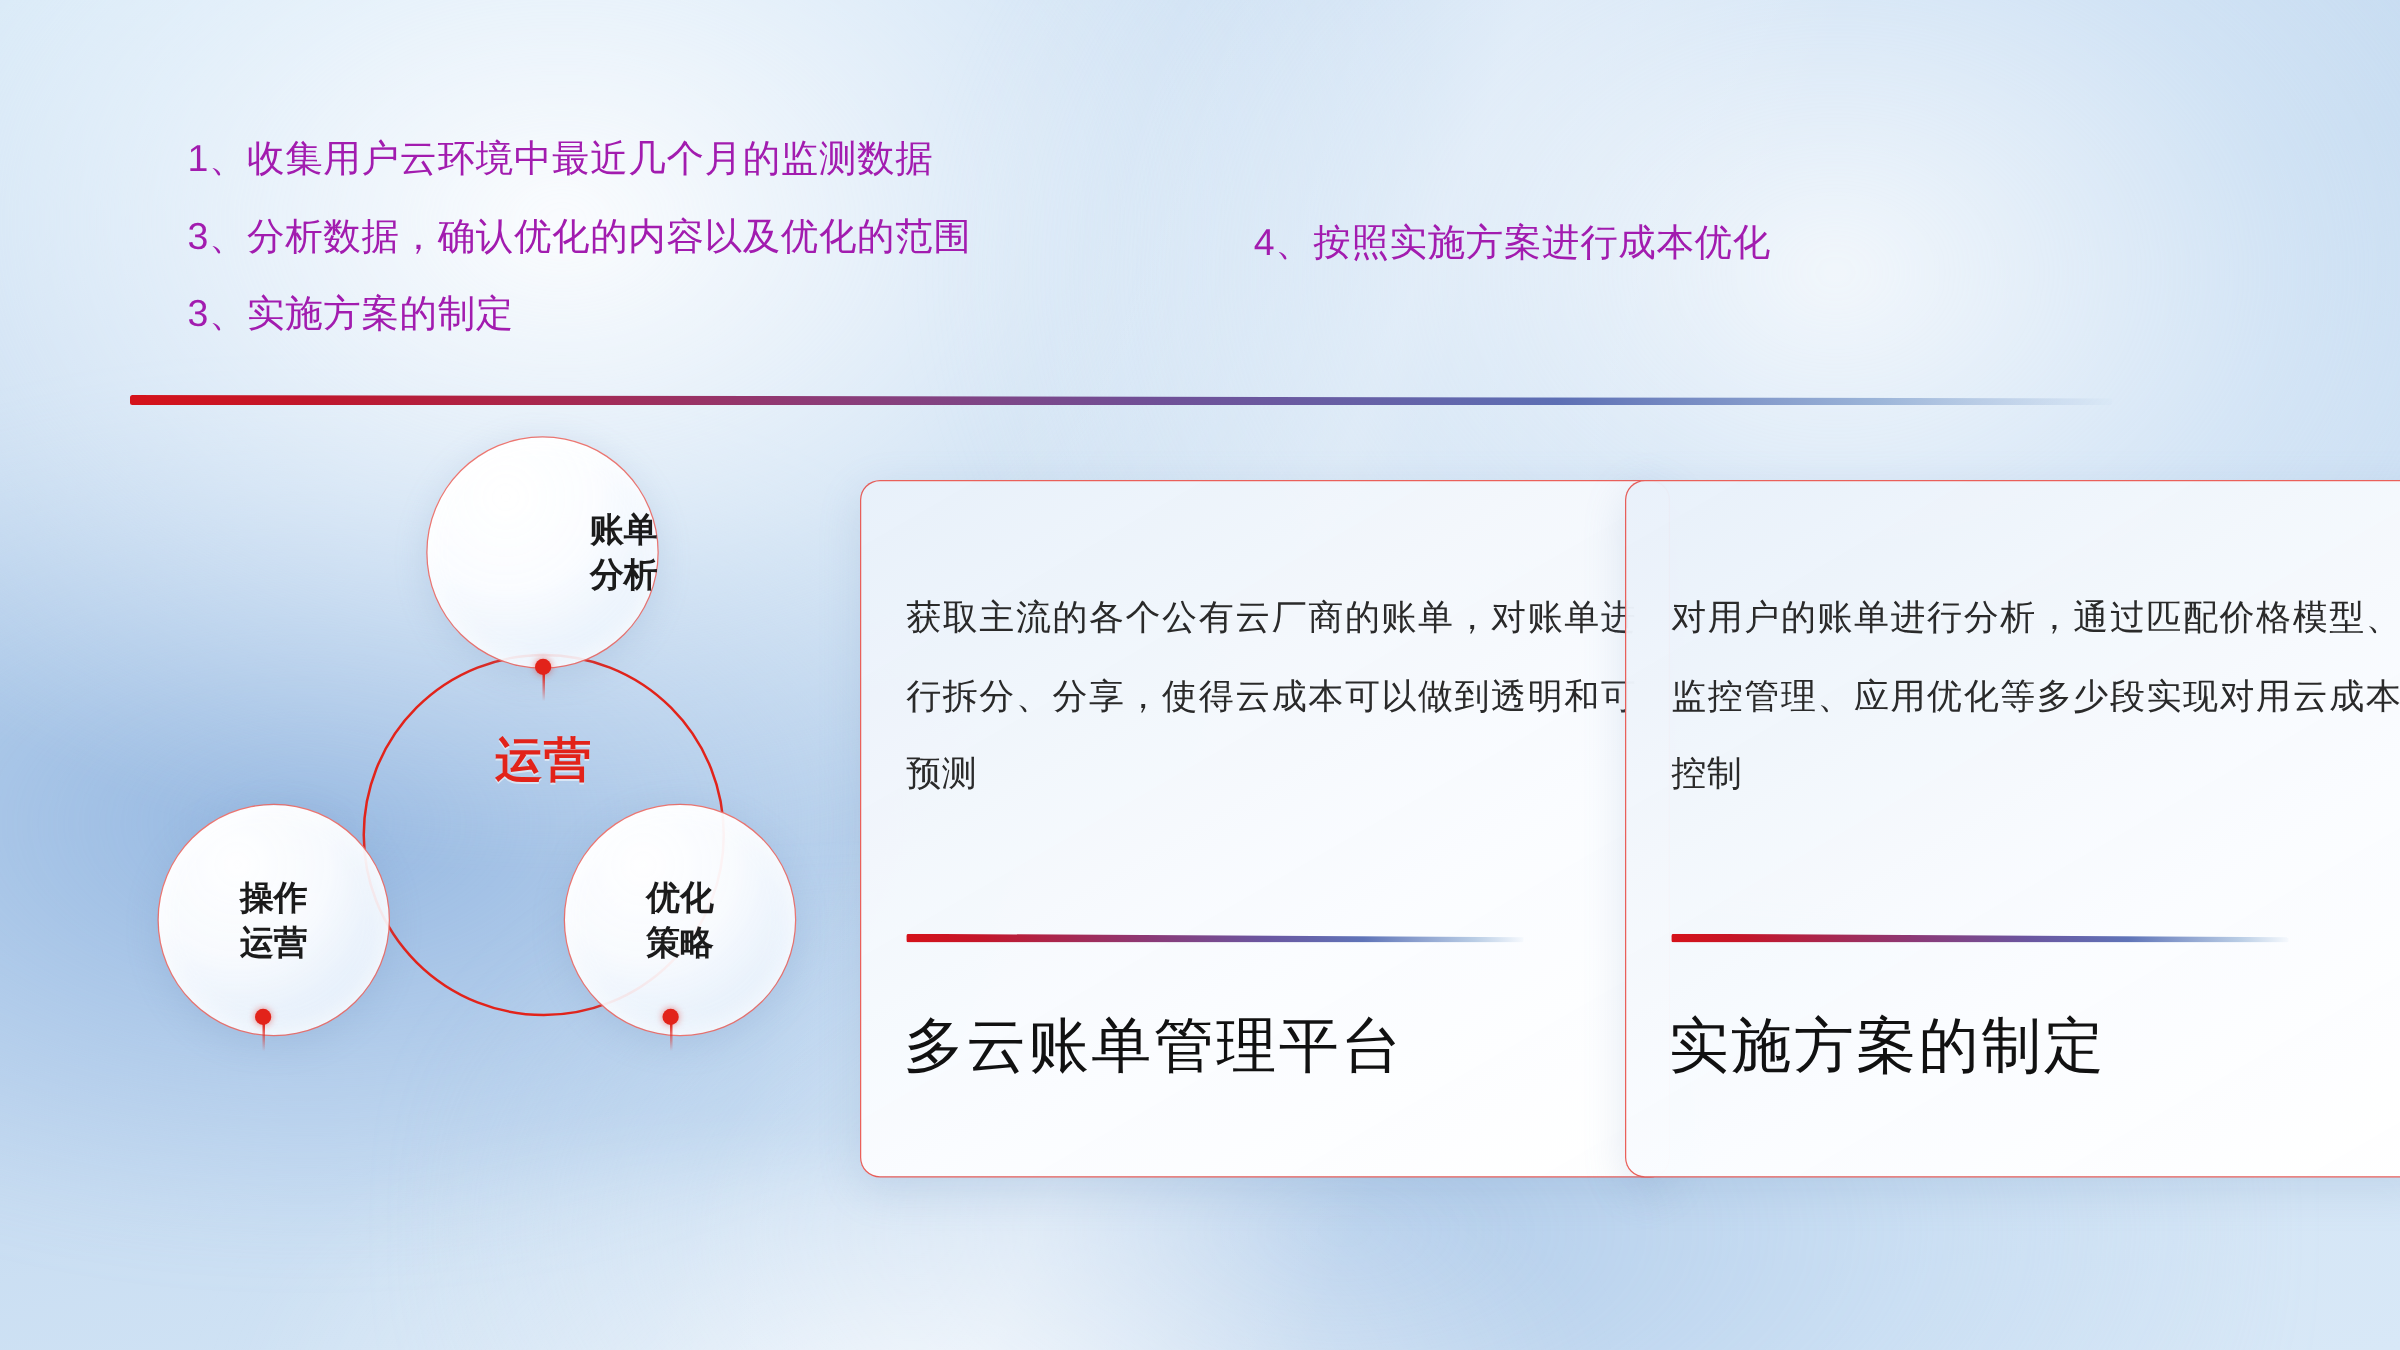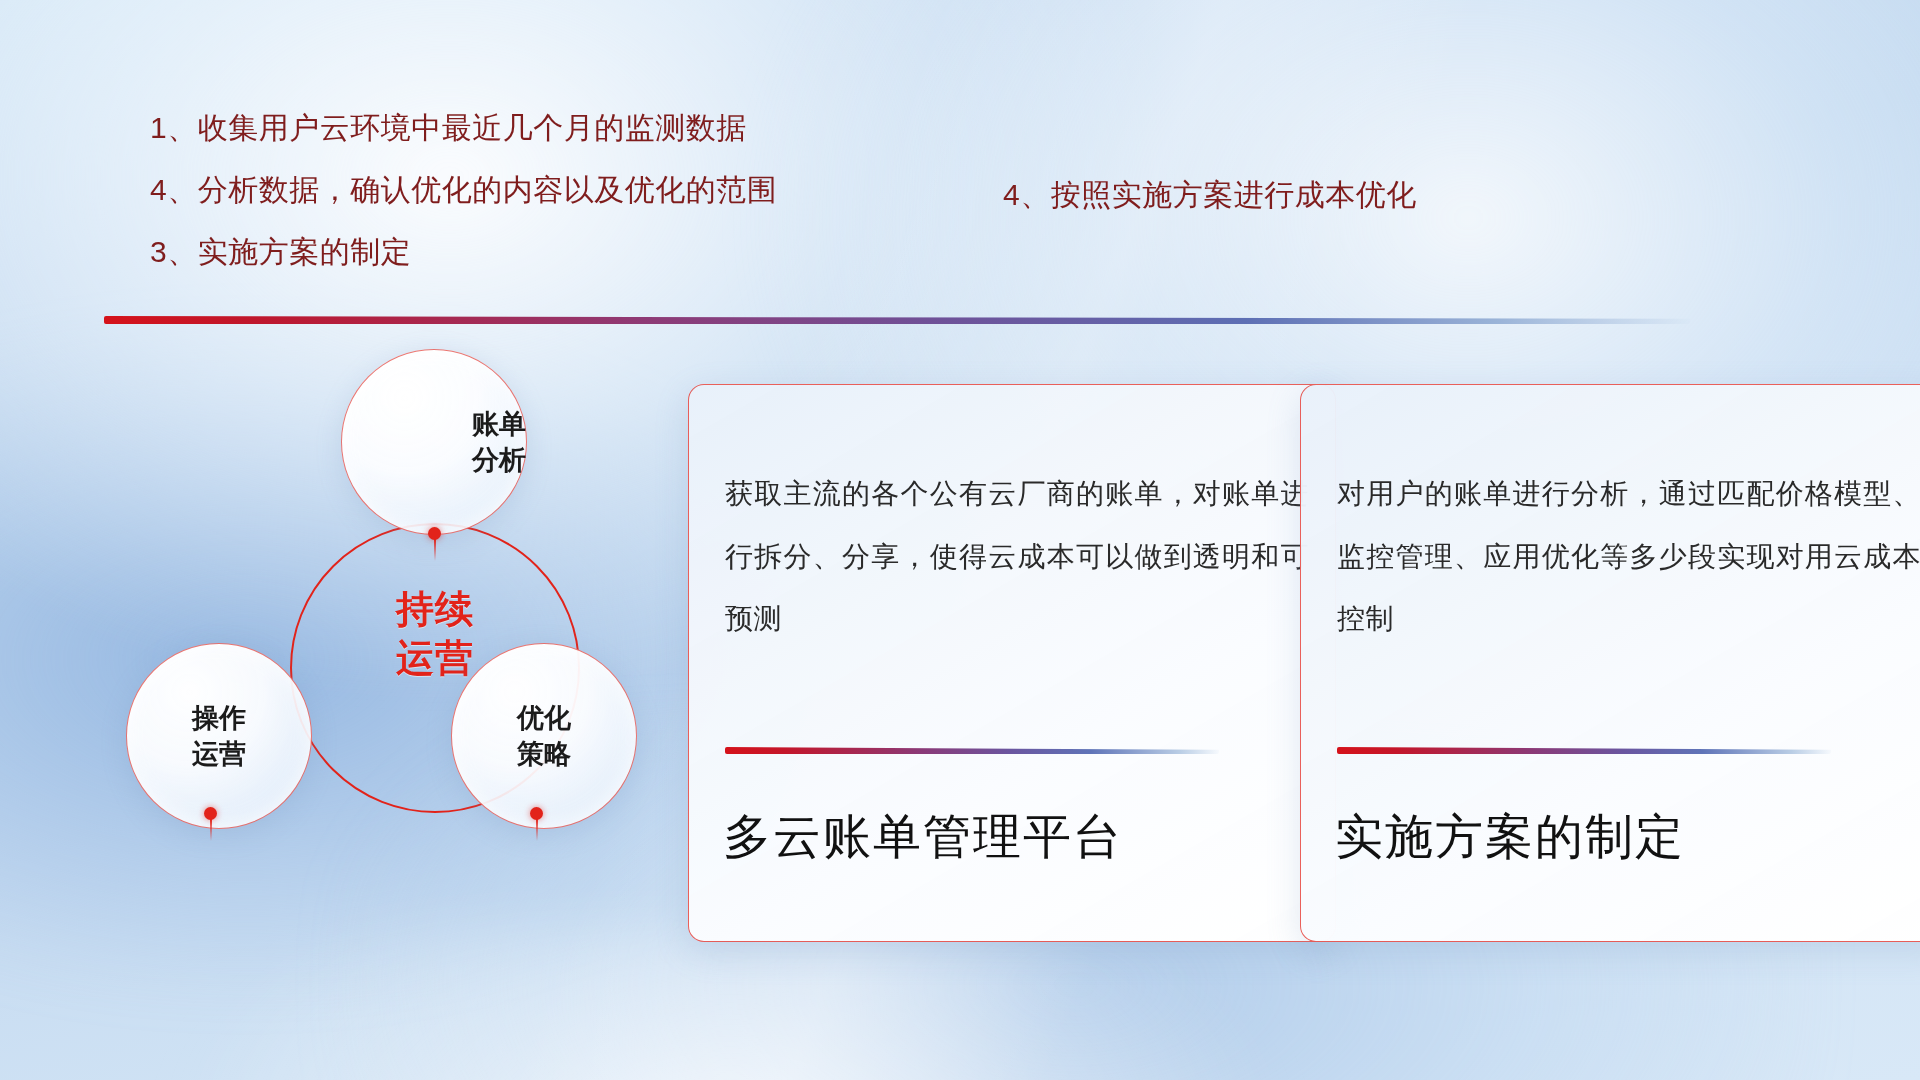--- a/index.html
+++ b/index.html
@@ -46,21 +46,21 @@
     background:linear-gradient(112deg, rgba(255,255,255,0) 40%, rgba(255,255,255,.30) 52%, rgba(255,255,255,0) 63%);
   }
 
   
   .bullets{ position:absolute; left:0; top:0; width:1920px; height:300px; }
   .bullet-col{ position:absolute; }
   .col-left{ left:150px; top:113px; }
   .col-right{ left:1003px; top:153px;margin-top:27px; }
   .bullet{
     font-size:30px;
-    color:#7f1d1d;
+    color:#a21caf;
     line-height:1;
     margin-bottom:32px;
     letter-spacing:.5px;
     white-space:nowrap;
   }
   .col-right .bullet{ margin-bottom:33px; }
 
   
   .hr-main{
     position:absolute; left:104px; top:316px; width:1586px; height:8px;
@@ -148,38 +148,37 @@
 <div class="bg-blue-bottom"></div>
 <div class="bg-glow-a"></div>
 <div class="bg-glow-b"></div>
 <div class="bg-white-bottom"></div>
 <div class="bg-sheen"></div>
 
 <div class="bullets">
 
   <div class="bullet-col col-left">
     <div class="bullet">1、收集用户云环境中最近几个月的监测数据</div>
-    <div class="bullet">4、分析数据，确认优化的内容以及优化的范围</div>
+    <div class="bullet">3、分析数据，确认优化的内容以及优化的范围</div>
     <div class="bullet">3、实施方案的制定</div>
   </div>
 
   <div class="bullet-col col-right">
     <div class="bullet">4、按照实施方案进行成本优化</div>
   </div>
 
 </div>
 
 <div class="hr-main"></div>
 
 <div class="venn">
 
   <div class="big-ring"></div>
 
   <div class="center-label">
-    <div>持续</div>
     <div>运营</div>
   </div>
 
   <div class="sm-circle c-top">
     <div>账单</div>
     <div>分析</div>
   </div>
 
   <div class="sm-circle c-left">
     <div>操作</div>

